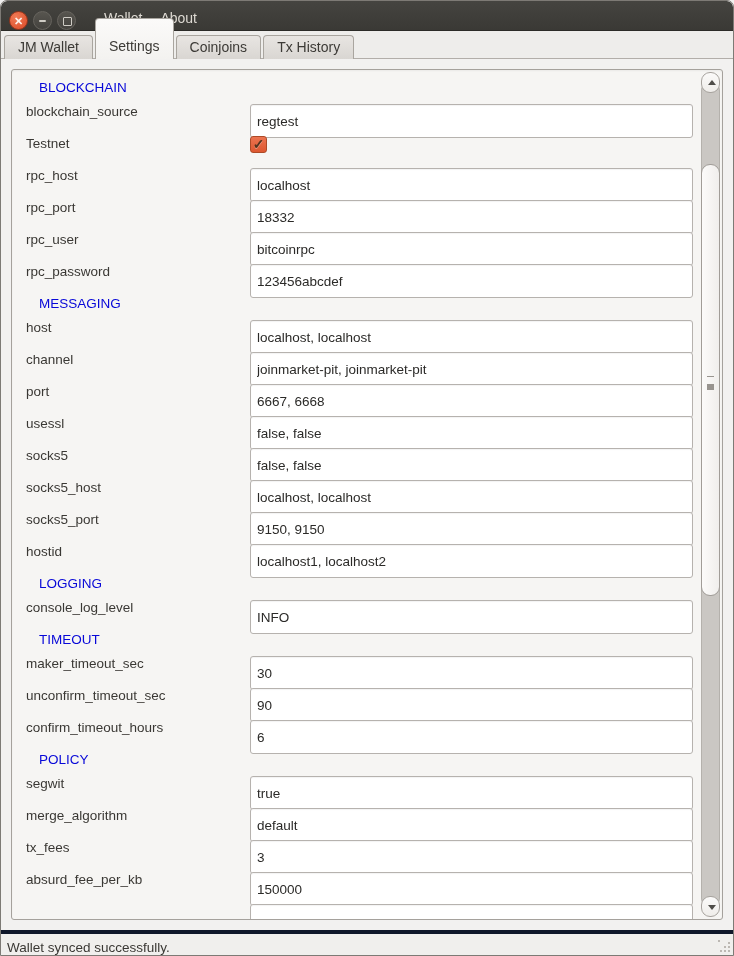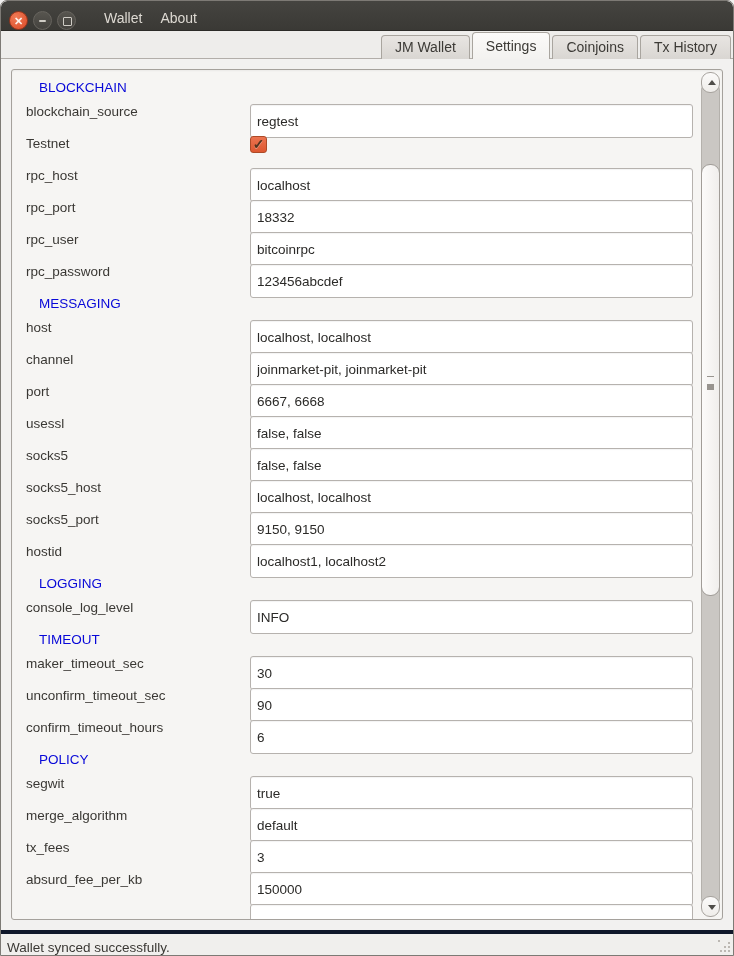--- a/index.html
+++ b/index.html
@@ -58,36 +58,35 @@
   }
 
   
   .tabbar {
     flex: 0 0 28px; height: 28px;
     background: #eeedeb;
     display: flex; align-items: flex-end;
     padding-left: 3px;
     border-bottom: 1px solid #b2aea9;
     position: relative;
-    justify-content: flex-end;
   }
   .tab {
     font-size: 14px; color: #3c3a36;
     background: linear-gradient(#e8e5e2, #d9d6d2);
     border: 1px solid #a9a59f;
     border-bottom: none;
     border-radius: 4px 4px 0 0;
     padding: 3px 13px 4px 13px;
     margin-right: 2px;
     position: relative; top: 1px;
     cursor: default;
   }
   .tab.active {
     background: linear-gradient(#fbfaf9, #f3f2f0);
-    padding: 5px 13px 5px 13px;
+    padding: 19px 13px 5px 13px;
     z-index: 2;
   }
 
   
   .pane {
     flex: 1 1 auto;
     background: #f2f1f0;
     padding: 10px;
     position: relative;
   }

